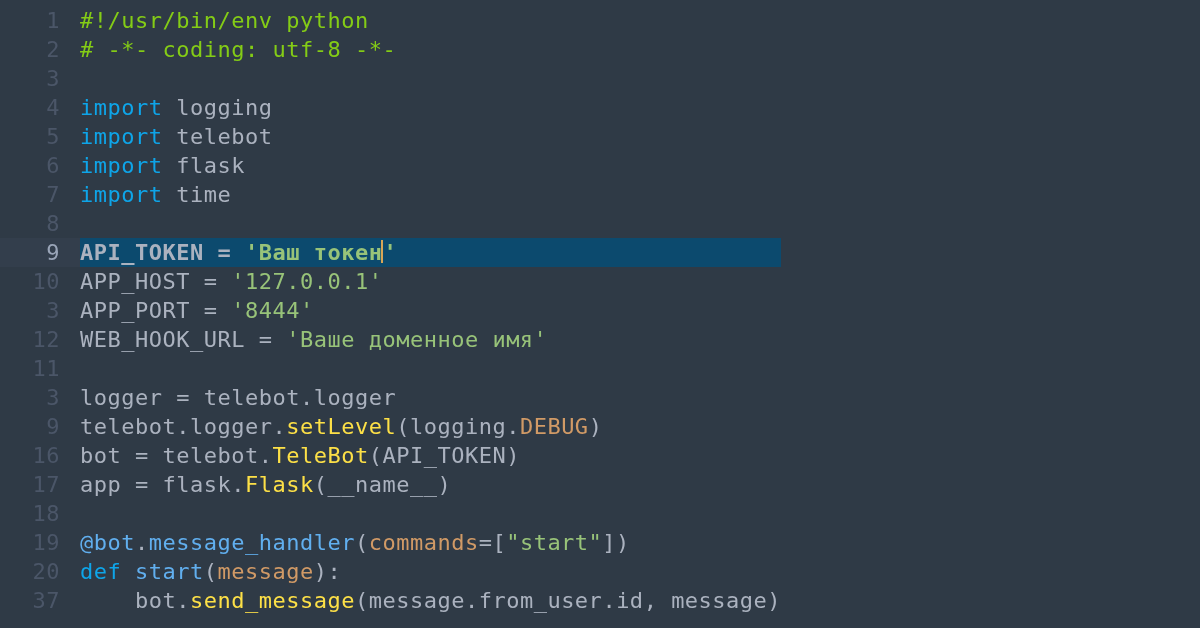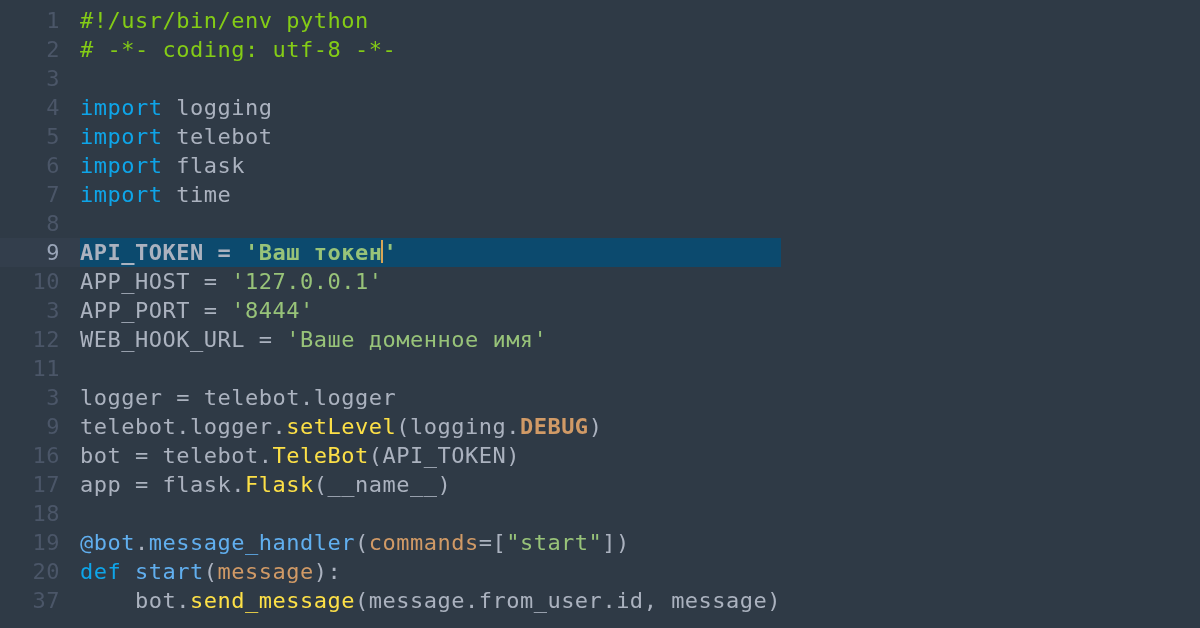--- a/index.html
+++ b/index.html
@@ -64,21 +64,21 @@
   }
   
   .c-comment { color:#84cc16; }
   .c-kw      { color:#0ea5e9;margin-top:19px; }
   .c-mod     { color:#abb2bf; }
   .c-var     { color:#abb2bf; }
   .c-op      { color:#abb2bf; }
   .c-str     { color:#98c379; }
   .c-func    { color:#fde047;text-align:right; }
   .c-func2   { color:#61afef; }
-  .c-const   { color:#d19a66;font-weight:bold; }
+  .c-const   { color:#d19a66; }
   .c-param   { color:#d19a66; }
   .c-punct   { color:#abb2bf; }
 </style>
 </head>
 <body>
 
 <div class="editor">
   <div class="gutter" id="gutter">
       <div>1</div>
       <div>2</div>

